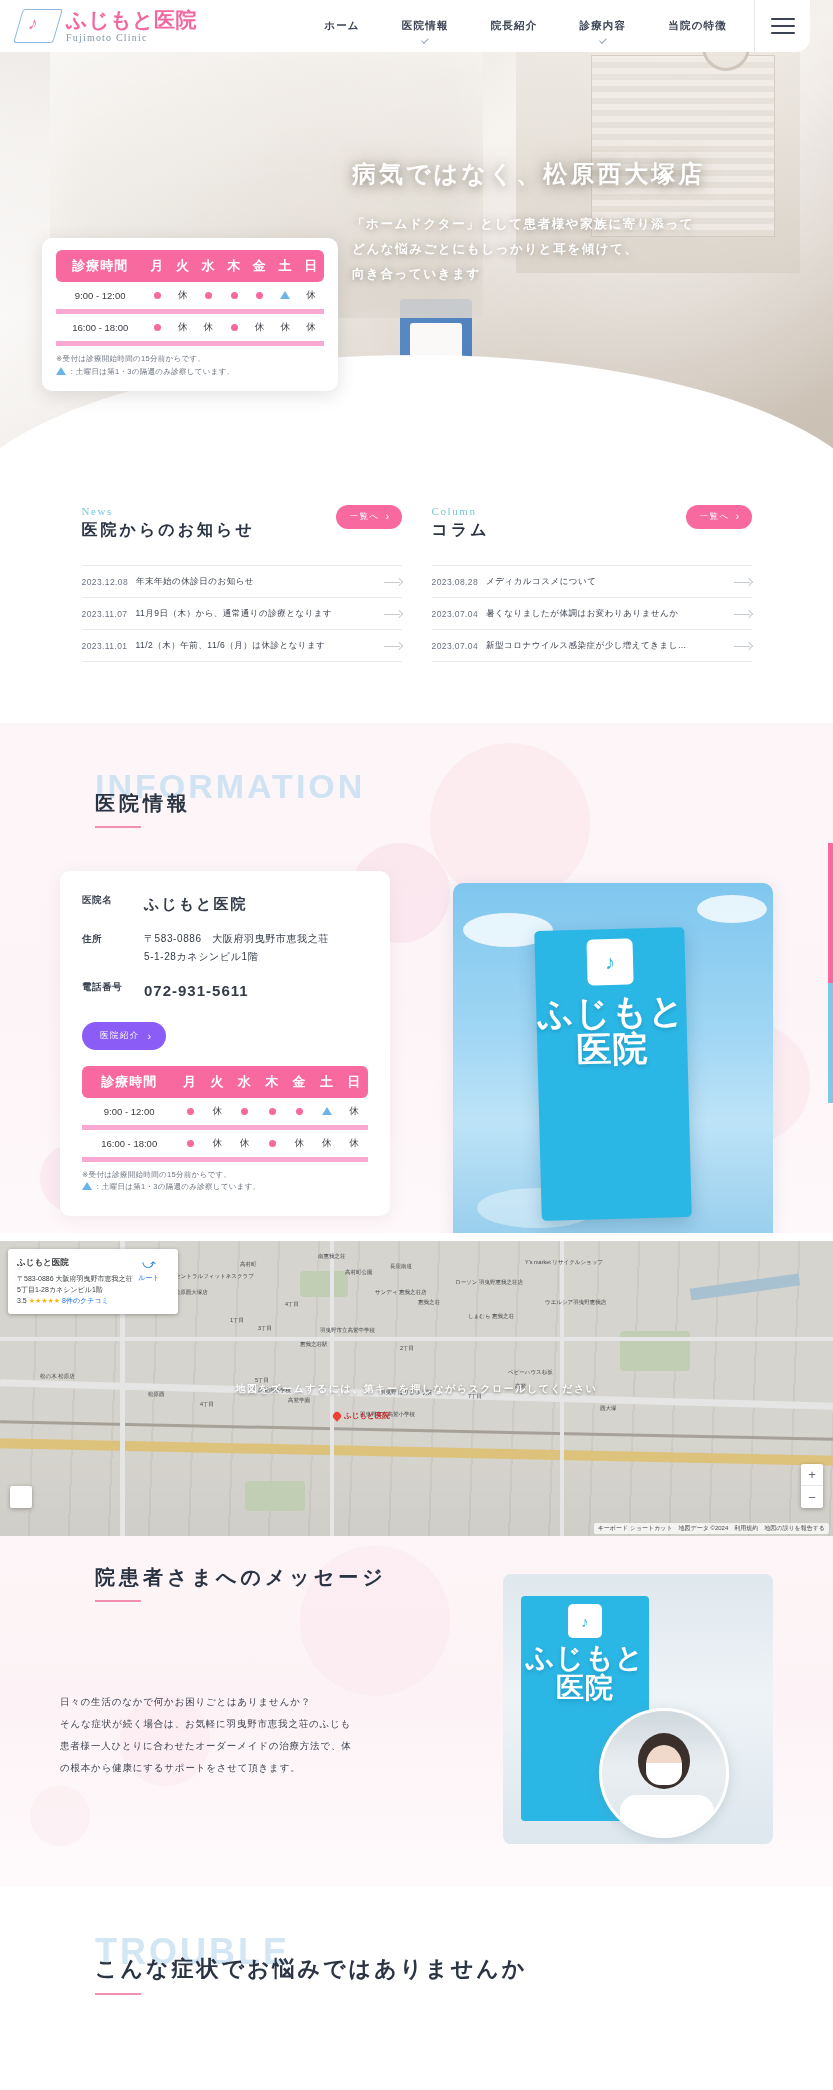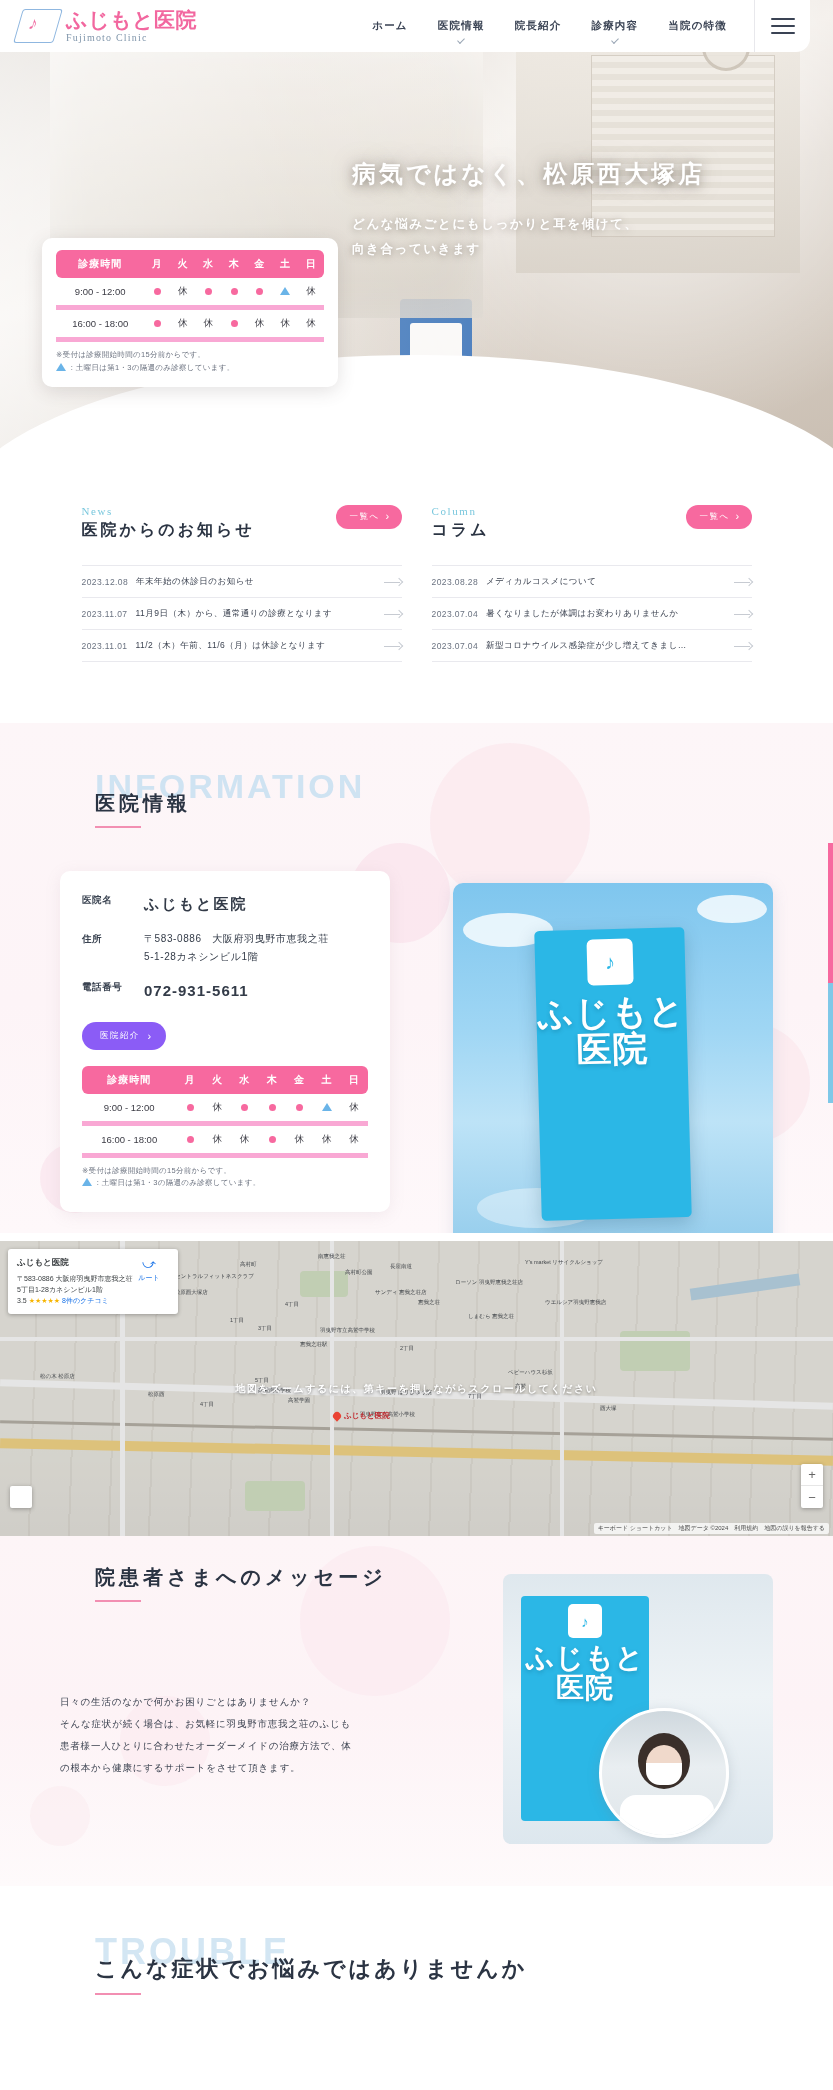--- a/index.html
+++ b/index.html
@@ -40,21 +40,21 @@
   .brand-text { display: flex; flex-direction: column; justify-content: center; }
   .brand-jp {
     color: #f2679f; font-size: 21px; font-weight: bold; letter-spacing: .5px;
     line-height: 1.05;
   }
   .brand-en {
     color: #8096ab; font-size: 10px; letter-spacing: 1.2px;
     font-family: "Liberation Serif", serif; margin-top: 1px;
   }
 
-  .nav { margin-left: auto; display: flex; align-items: center; gap: 0; }
+  .nav { margin-left: auto; display: flex; align-items: center; gap: 12px; }
   .nav-item {
     position: relative;
     font-size: 10.5px; color: #3a4354; font-weight: bold;
     letter-spacing: 1.2px; padding: 0 15px; cursor: pointer;
     white-space: nowrap;
   }
   .nav-item .caret {
     position: absolute; left: 50%; transform: translateX(-50%);
     bottom: -9px; width: 7px; height: 4px;
     border-left: 1px solid #9aa6b5; border-bottom: 1px solid #9aa6b5;
@@ -137,21 +137,21 @@
   
   .hero-card {
     position: absolute; left: 42px; top: 238px; width: 296px;
     background: #fff; border-radius: 10px; padding: 12px 14px 12px;
     box-shadow: 0 4px 18px rgba(80,70,70,.16); z-index: 6;
   }
 
   
   .sched { width: 100%; border-collapse: collapse; }
   .sched thead th {
-    background: #f7699f; color: #fff; font-size: 10px; font-weight: bold;
+    background: #f7699f; color: #fff; font-size: 13px; font-weight: bold;
     letter-spacing: 1px; padding: 7px 4px; text-align: center;
   }
   .sched thead tr th:first-child { border-top-left-radius: 6px; border-bottom-left-radius: 6px; }
   .sched thead tr th:last-child { border-top-right-radius: 6px; border-bottom-right-radius: 6px; }
   .sched thead th.lbl { width: 33%; }
   .sched tbody td {
     font-size: 9.5px; text-align: center; padding: 7px 0;
     border-bottom: 5px solid #f9a8d4; color: #3b3b44; letter-spacing: .5px;
   }
   .sched tbody td.time { font-weight: normal; letter-spacing: 0; }
@@ -372,20 +372,21 @@
       <div class="hero-shelf"></div>
       <div class="hero-poster"></div>
       <div class="hero-circle-clock"></div>
       <div class="hero-stand"></div>
     </div>
     <div class="hero-fade"></div>
 
     <div class="hero-copy">
       <div class="hero-title">病気ではなく、松原西大塚店</div>
       <div class="hero-sub">
+        <div>「ホームドクター」として患者様や家族に寄り添って</div>
         <div>どんな悩みごとにもしっかりと耳を傾けて、</div>
         <div>向き合っていきます</div>
       </div>
     </div>
 
     <div class="hero-curve"></div>
   </div>
 
   <div class="hero-card">
     <table class="sched">

